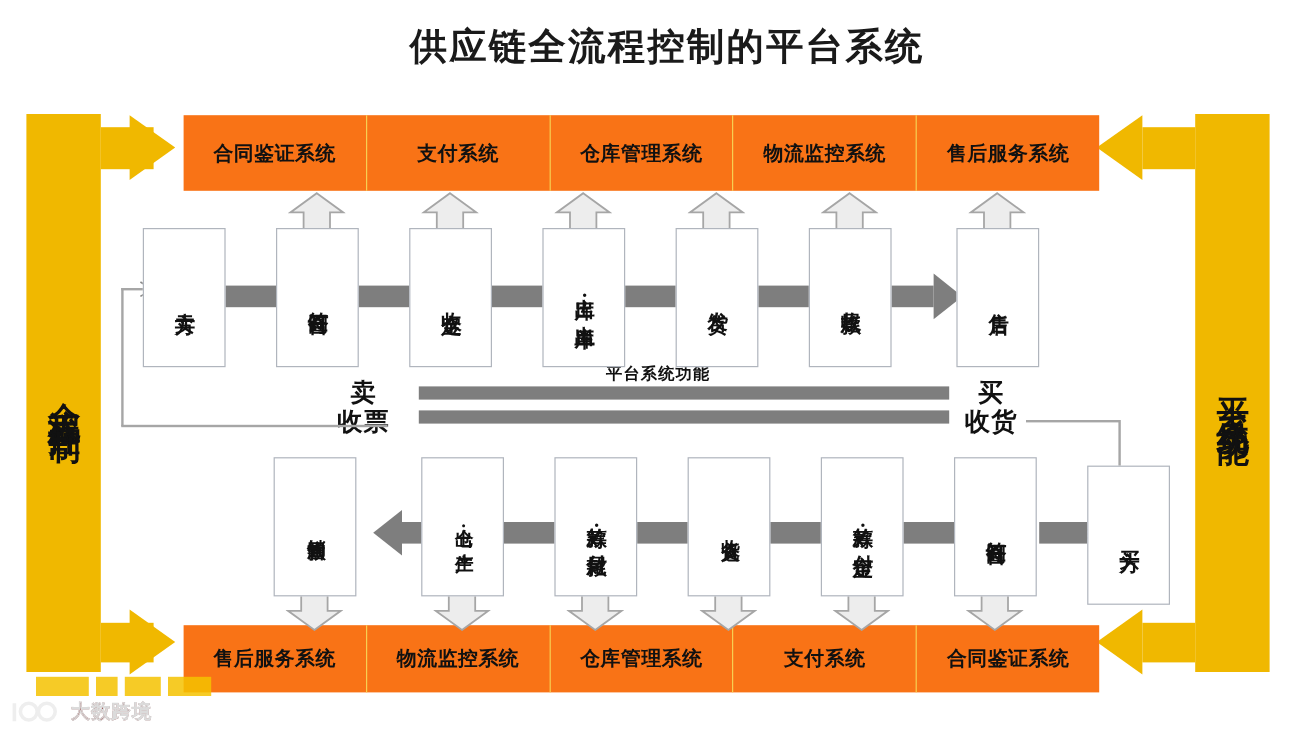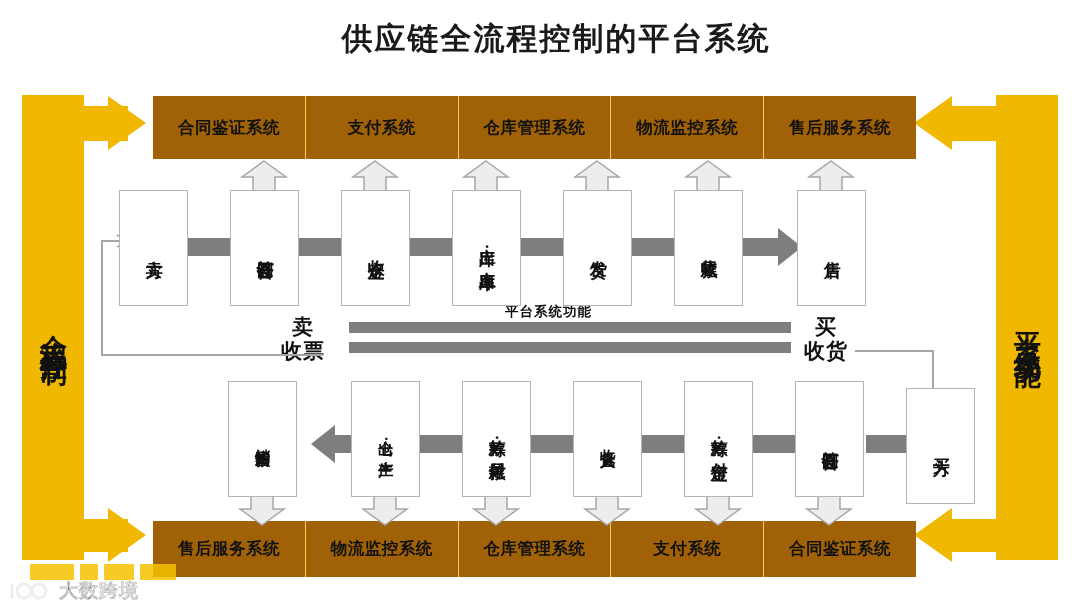--- a/index.html
+++ b/index.html
@@ -17,21 +17,21 @@
     position:absolute;left:16px;top:18px;width:1080px;
     text-align:center;
     font-size:31px;font-weight:bold;color:#1a1a1a;
     letter-spacing:2px;
     font-family:"Liberation Serif","DejaVu Serif",serif;
   }
 
   
   .hbar{
     position:absolute;
-    background:#a16207;
+    background:#f97316;
     display:flex;
     align-items:flex-end;
   }
   .hbar .cell{
     flex:1 1 0;
     height:100%;
     display:flex;align-items:center;justify-content:center;
     font-size:16.5px;font-weight:bold;color:#111;
     border-right:1.5px solid #F7CF52;
     letter-spacing:.5px;
@@ -101,21 +101,21 @@
     position:absolute;
     font-size:21px;font-weight:bold;color:#111;
     line-height:1.12;
     text-align:center;
     letter-spacing:1px;
   }
 
   
   .wm{position:absolute;left:8px;bottom:4px;display:flex;align-items:center;gap:5px;opacity:.92;}
   .wm-logo{position:relative;width:46px;height:22px;}
-  .wm-text{font-size:19px;font-weight:bold;color:#000000;letter-spacing:1px;
+  .wm-text{font-size:16px;font-weight:bold;color:#7f1d1d;letter-spacing:1px;
            -webkit-text-stroke:0.4px #d9d9d9;}
   .wm-blocks{position:absolute;left:46px;bottom:22px;display:flex;gap:6px;}
   .wm-blocks i{display:block;background:#F5C200;opacity:.85;}
 </style>
 </head>
 <body>
 
 <div id="stage">
 
   <div class="title">供应链全流程控制的平台系统</div>

